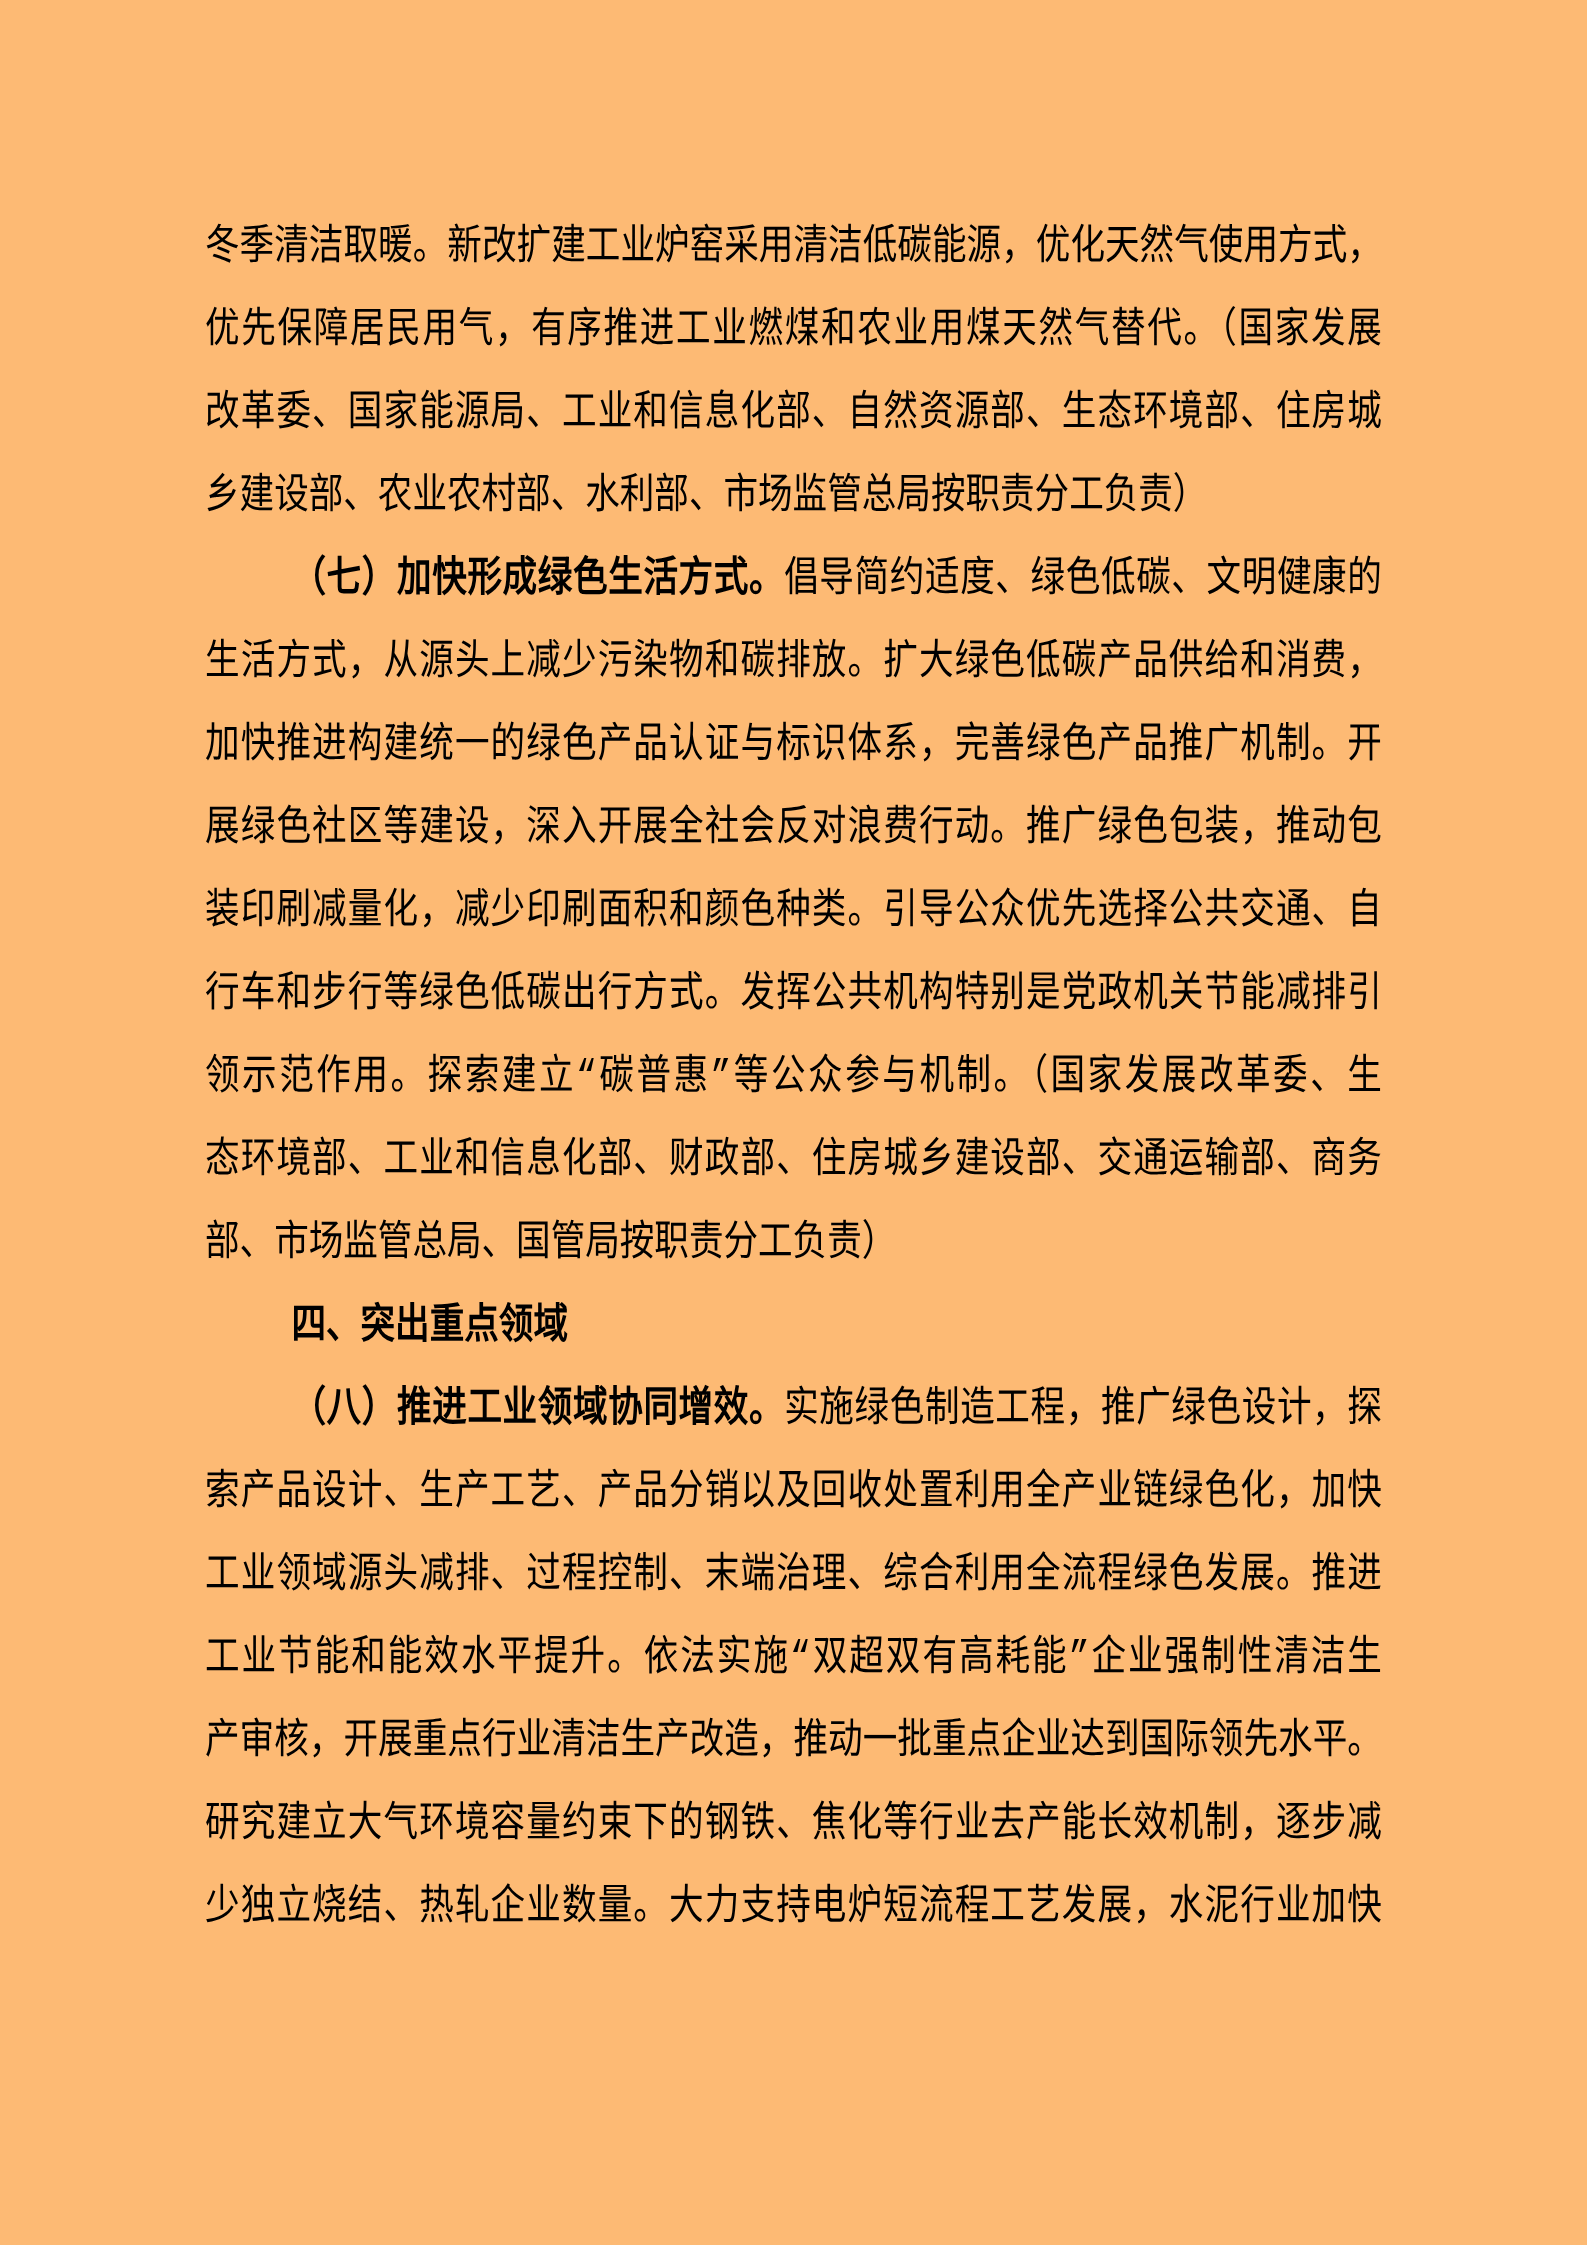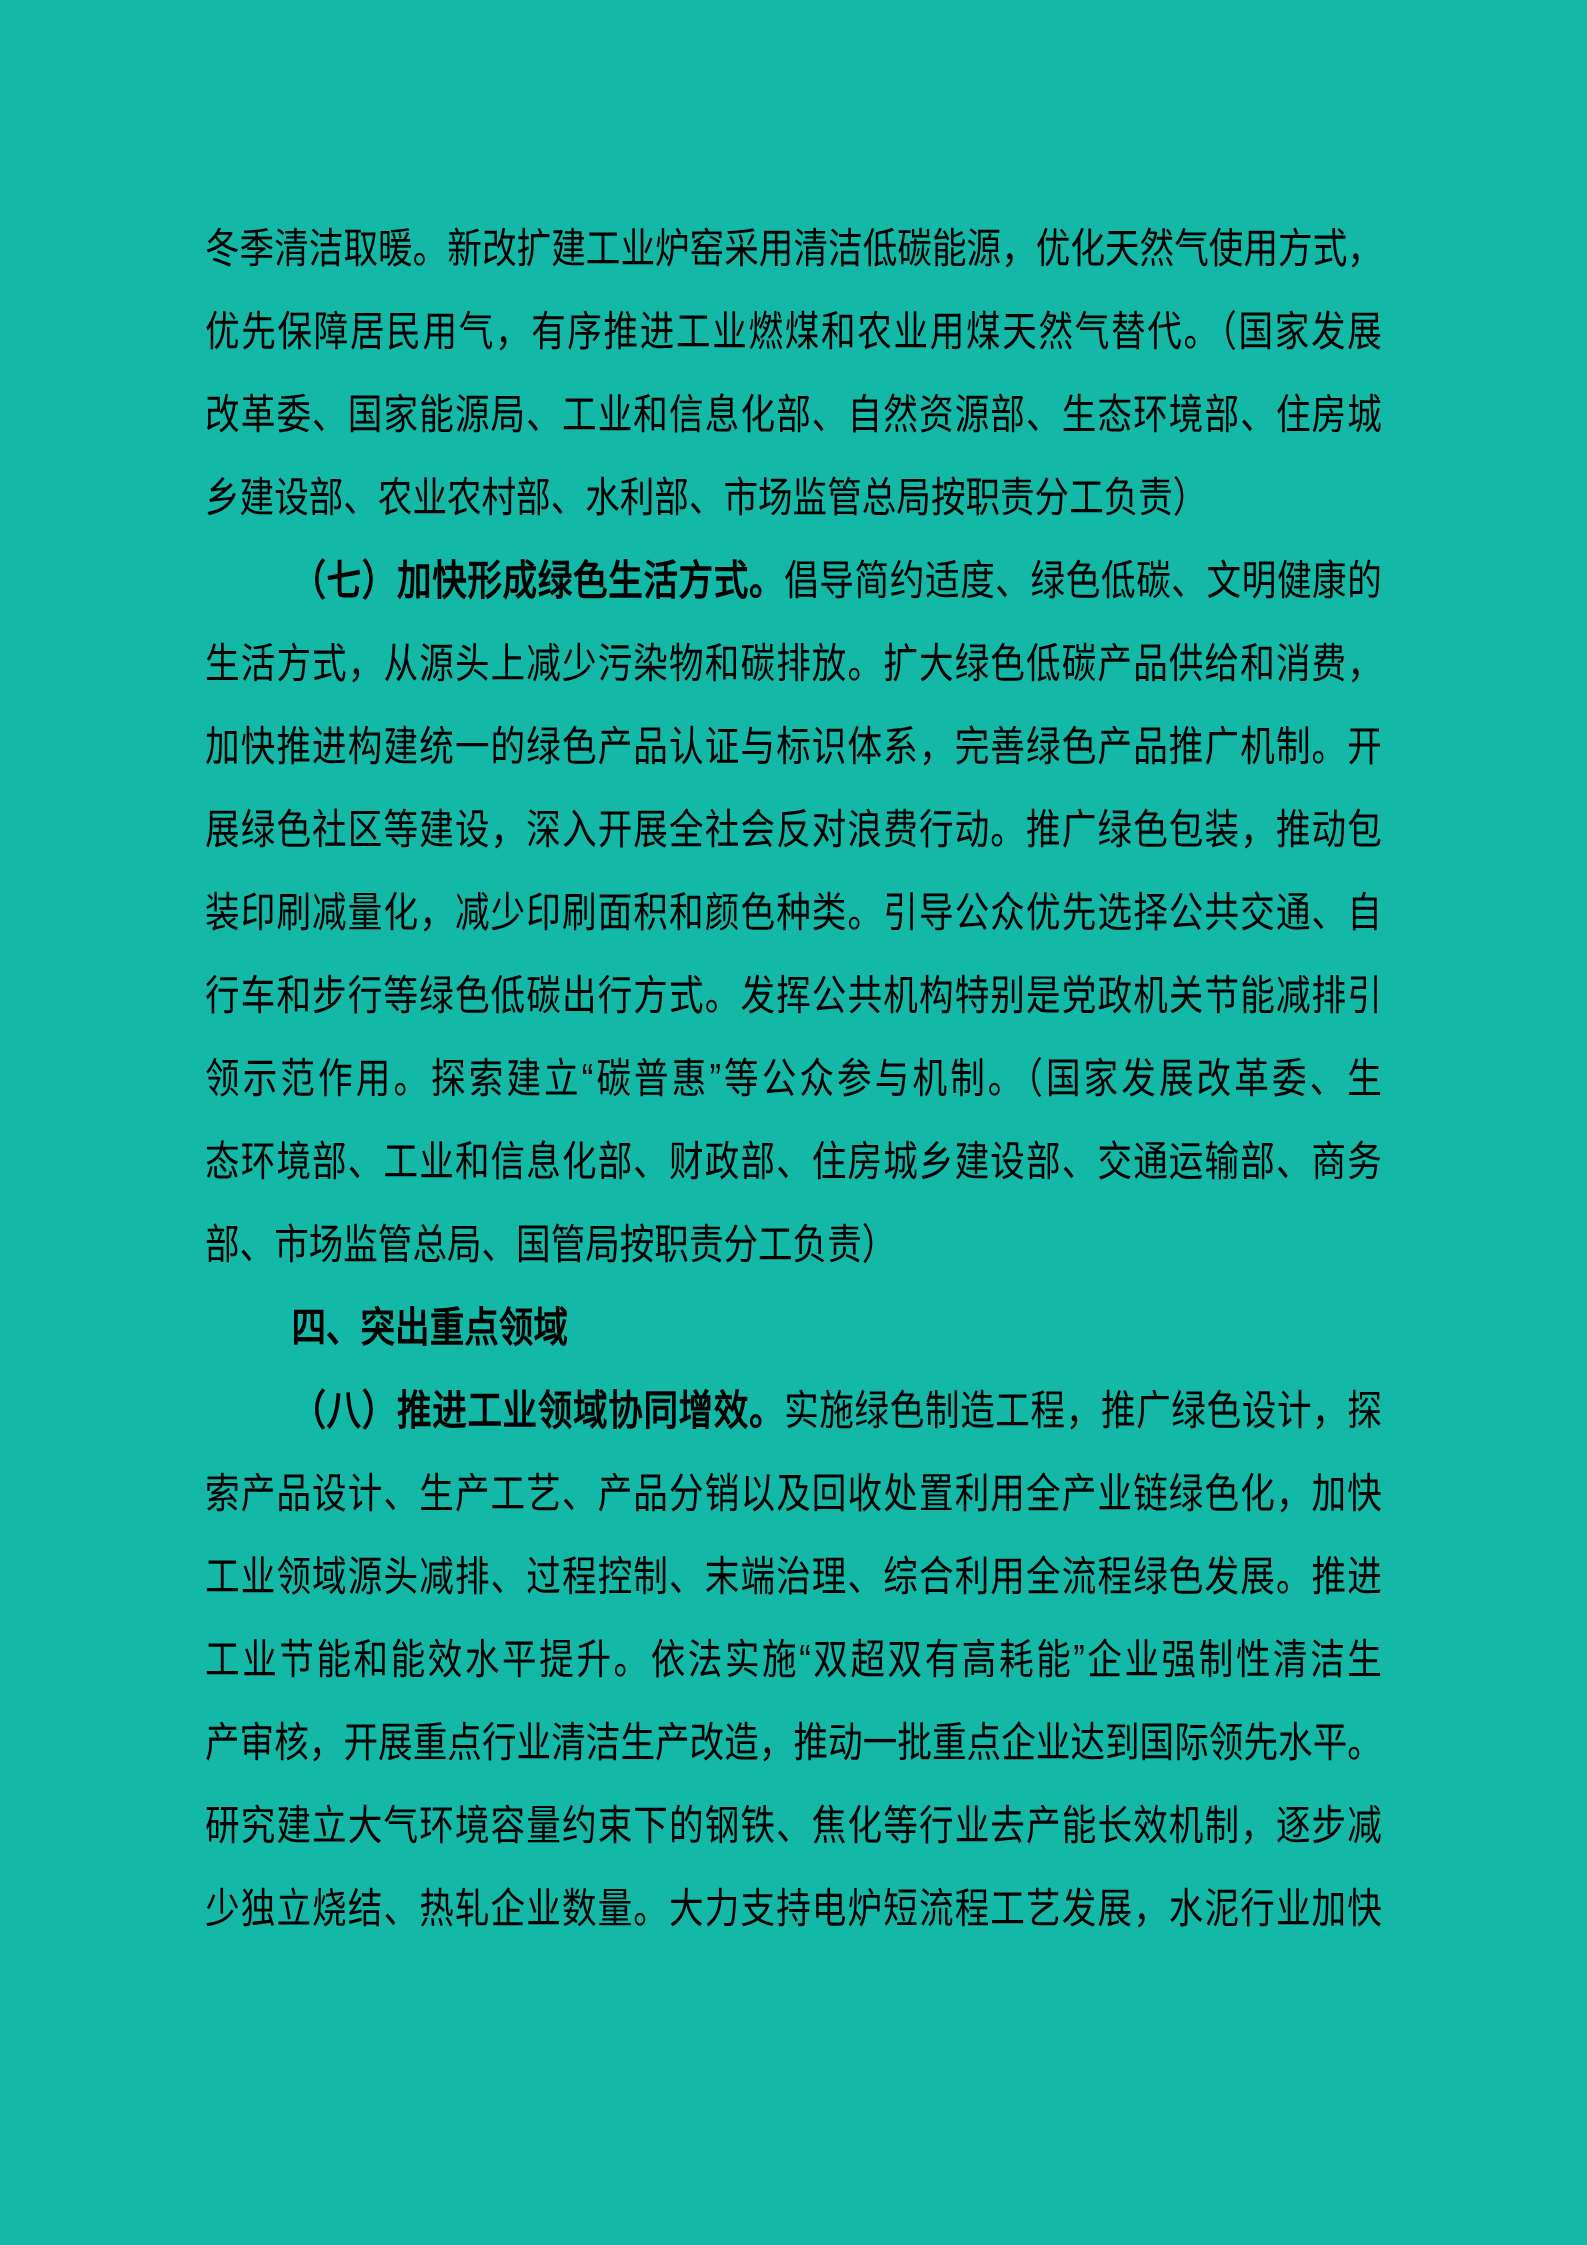--- a/index.html
+++ b/index.html
@@ -9,23 +9,23 @@
   body {
     width: 1587px;
     height: 2245px;
     background: #ffffff;
     overflow: hidden;
   }
   .page {
     position: relative;
     width: 1587px;
     height: 2245px;
-    background: #14b8a6;
+    background: #fdba74;
     color: #000000;
-    font-family: Liberation Sans, sans-serif;
+    font-family: Liberation Mono, monospace;
   }
   .textblock {
     position: absolute;
     left: 205px;
     top: 207px;
     width: 1430px;
   }
   .line {
     width: 1430px;
     height: 83px;

